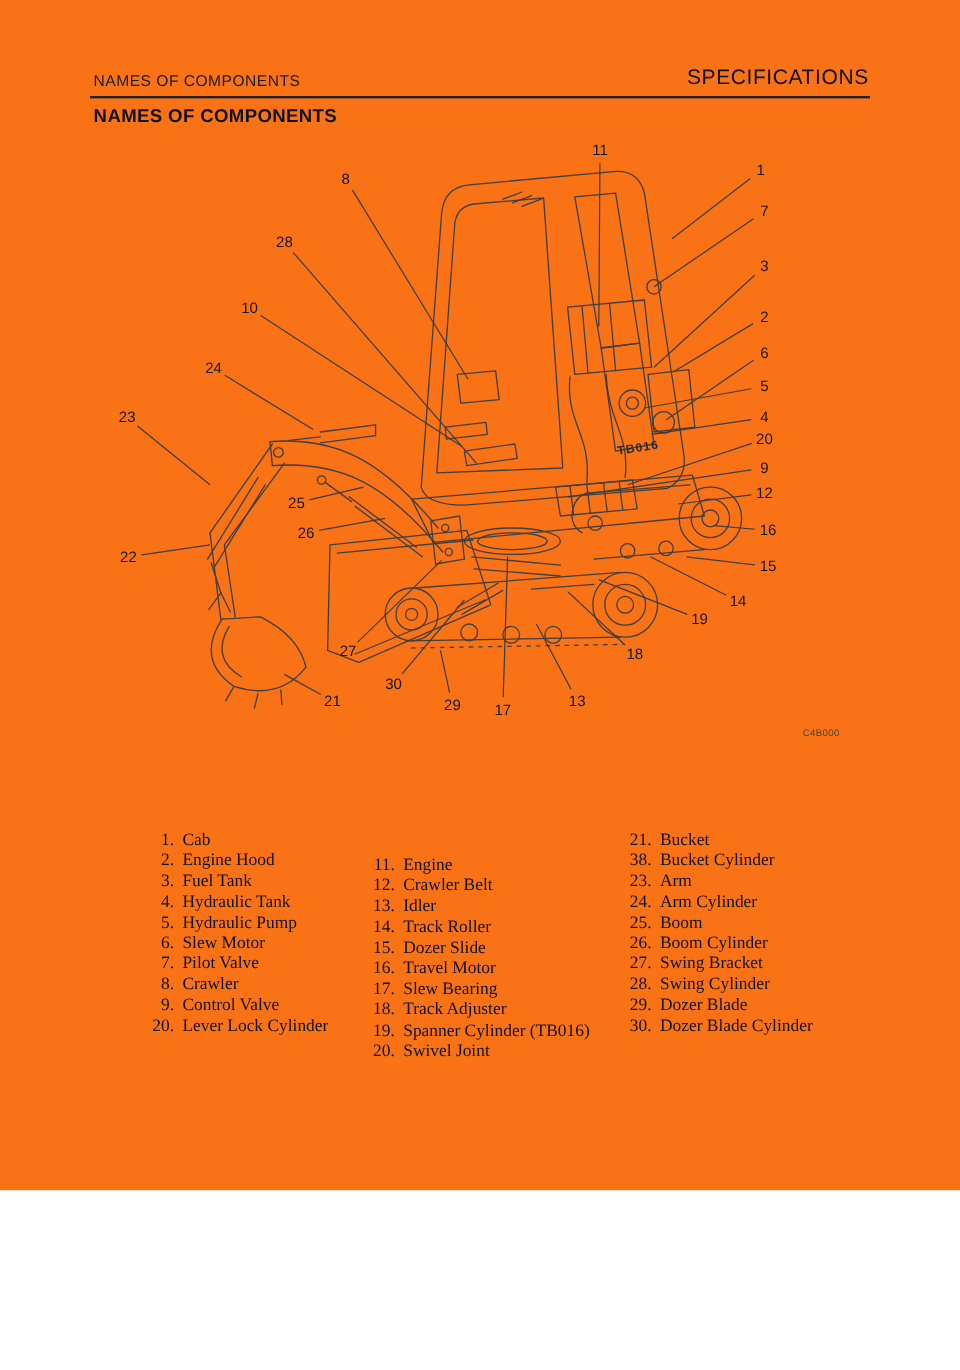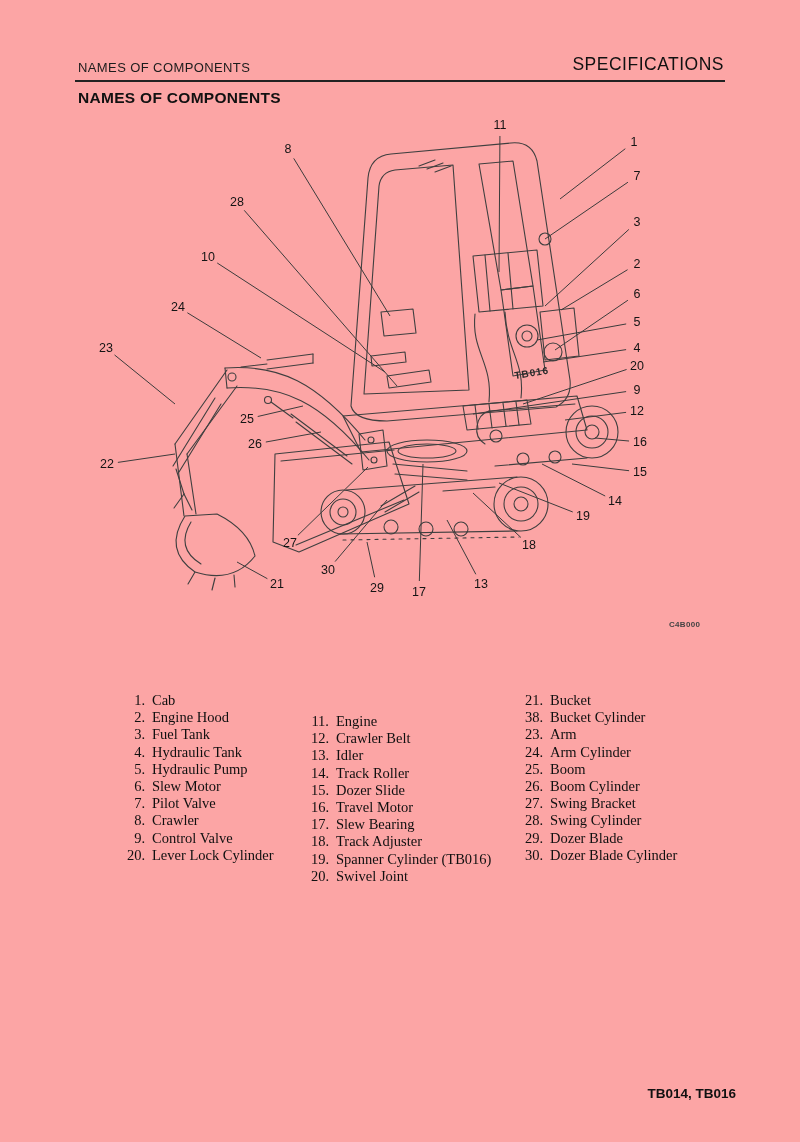--- a/index.html
+++ b/index.html
@@ -1,23 +1,23 @@
 <!DOCTYPE html>
 <html><head>
 <meta charset="utf-8">
 <style>
   html,body{margin:0;padding:0;background:#ffffff;}
-  .page{position:relative;width:800px;height:1142px;background:#fca5a5;font-family:"Liberation Sans",sans-serif;color:#111;overflow:hidden;}
+  .page{position:relative;width:800px;height:992px;background:#f97316;font-family:"Liberation Sans",sans-serif;color:#111;overflow:hidden;}
   .header-left{position:absolute;left:78px;top:60px;font-size:13px;letter-spacing:.4px;color:#1c1c1c;}
   .header-right{position:absolute;right:76px;top:54px;font-size:17.5px;letter-spacing:.5px;color:#111;text-align:center;}
   .rule{position:absolute;left:75px;right:75px;top:80px;height:0;border-top:2px solid #222;}
   .page-title{position:absolute;left:78px;top:89px;font-size:15.5px;font-weight:bold;letter-spacing:.3px;}
   .figure{position:absolute;left:75px;top:114px;width:650px;height:503px;}
   .figure svg{position:absolute;left:0;top:0;}
-  .figure-code{position:absolute;left:594px;top:506px;font-size:8px;color:#444;letter-spacing:.3px;font-weight:bold;}
+  .figure-code{position:absolute;left:594px;top:492px;font-size:8px;color:#444;letter-spacing:.3px;}
   .caption{position:absolute;left:78px;top:627px;font-size:13px;color:#141414;}
   .components{position:absolute;left:75px;top:692px;width:650px;height:185px;font-family:"Liberation Serif",serif;font-size:14.5px;color:#101010;}
   .comp-col{position:absolute;top:0;}
   .comp-col-1{left:38px;}
   .comp-col-2{left:222px;margin-top:21px;}
   .comp-col-3{left:436px;}
   .comp-row{display:flex;height:17.2px;line-height:17.2px;white-space:nowrap;}
   .comp-num{display:inline-block;width:32px;text-align:right;margin-right:7px;}
   .footer-page{position:absolute;left:0;right:0;top:1086px;text-align:center;font-size:13px;}
   .footer-models{position:absolute;right:64px;top:1086px;font-size:13.5px;font-weight:bold;}

